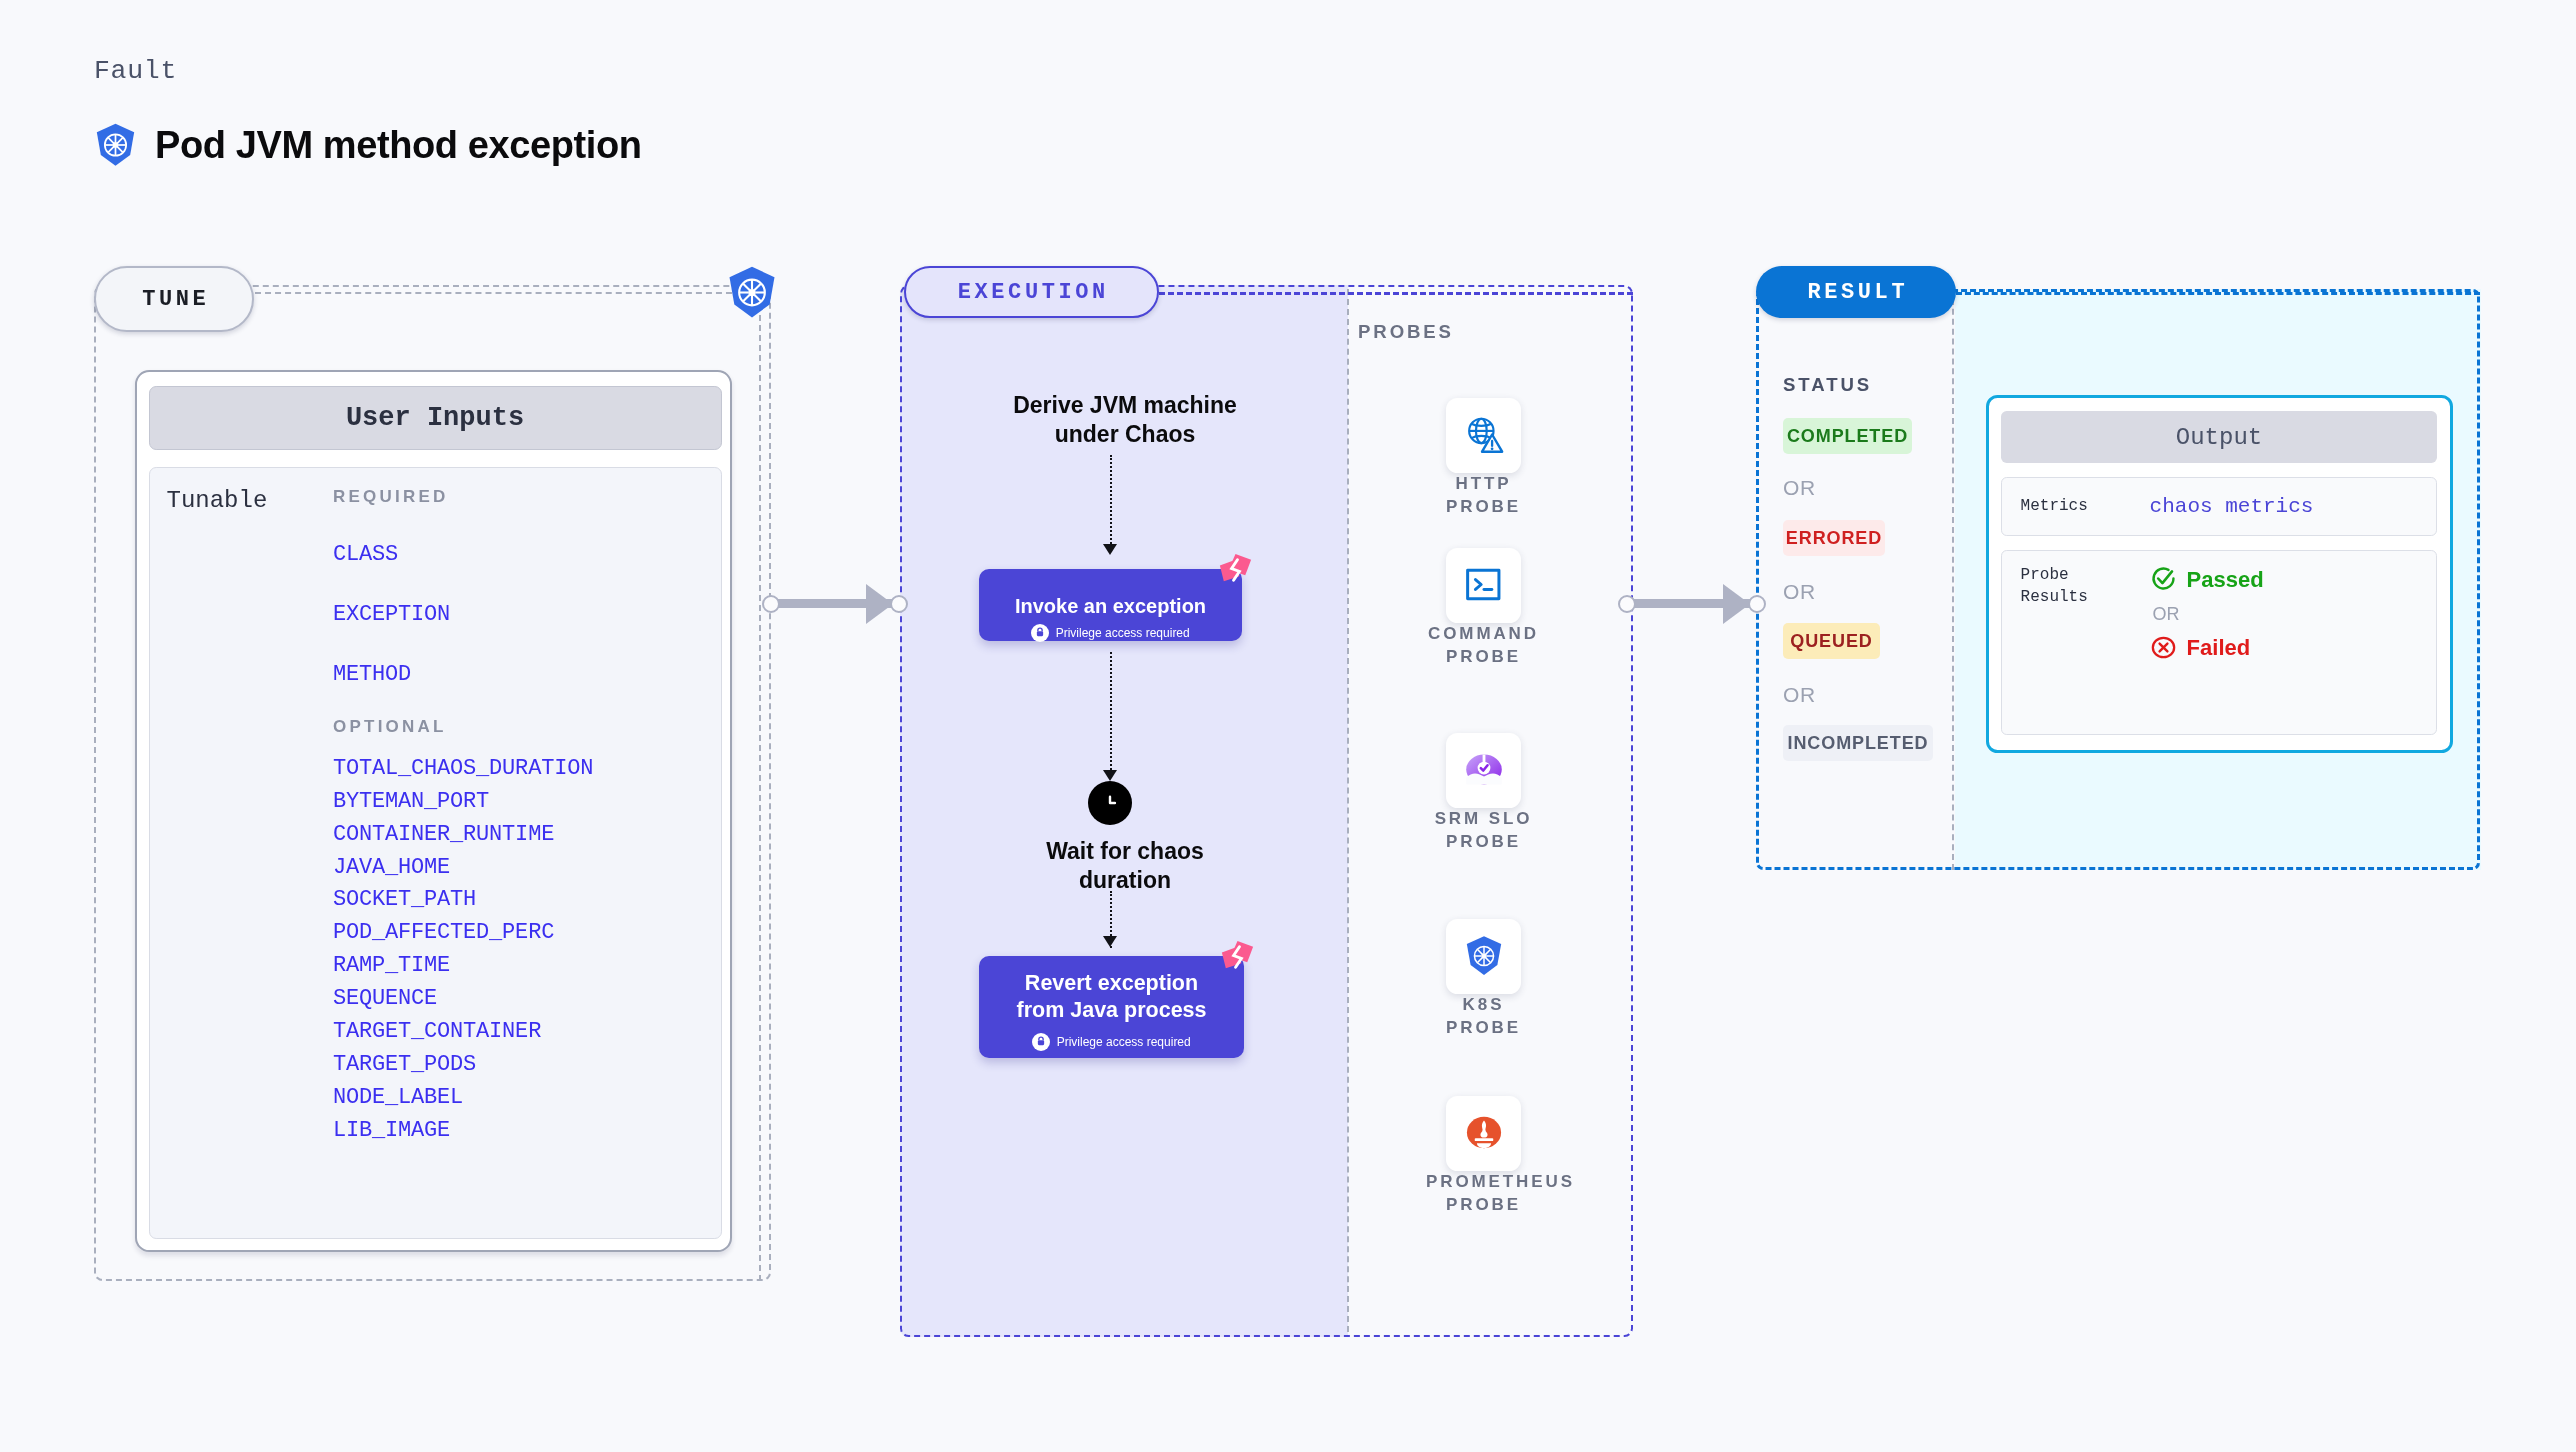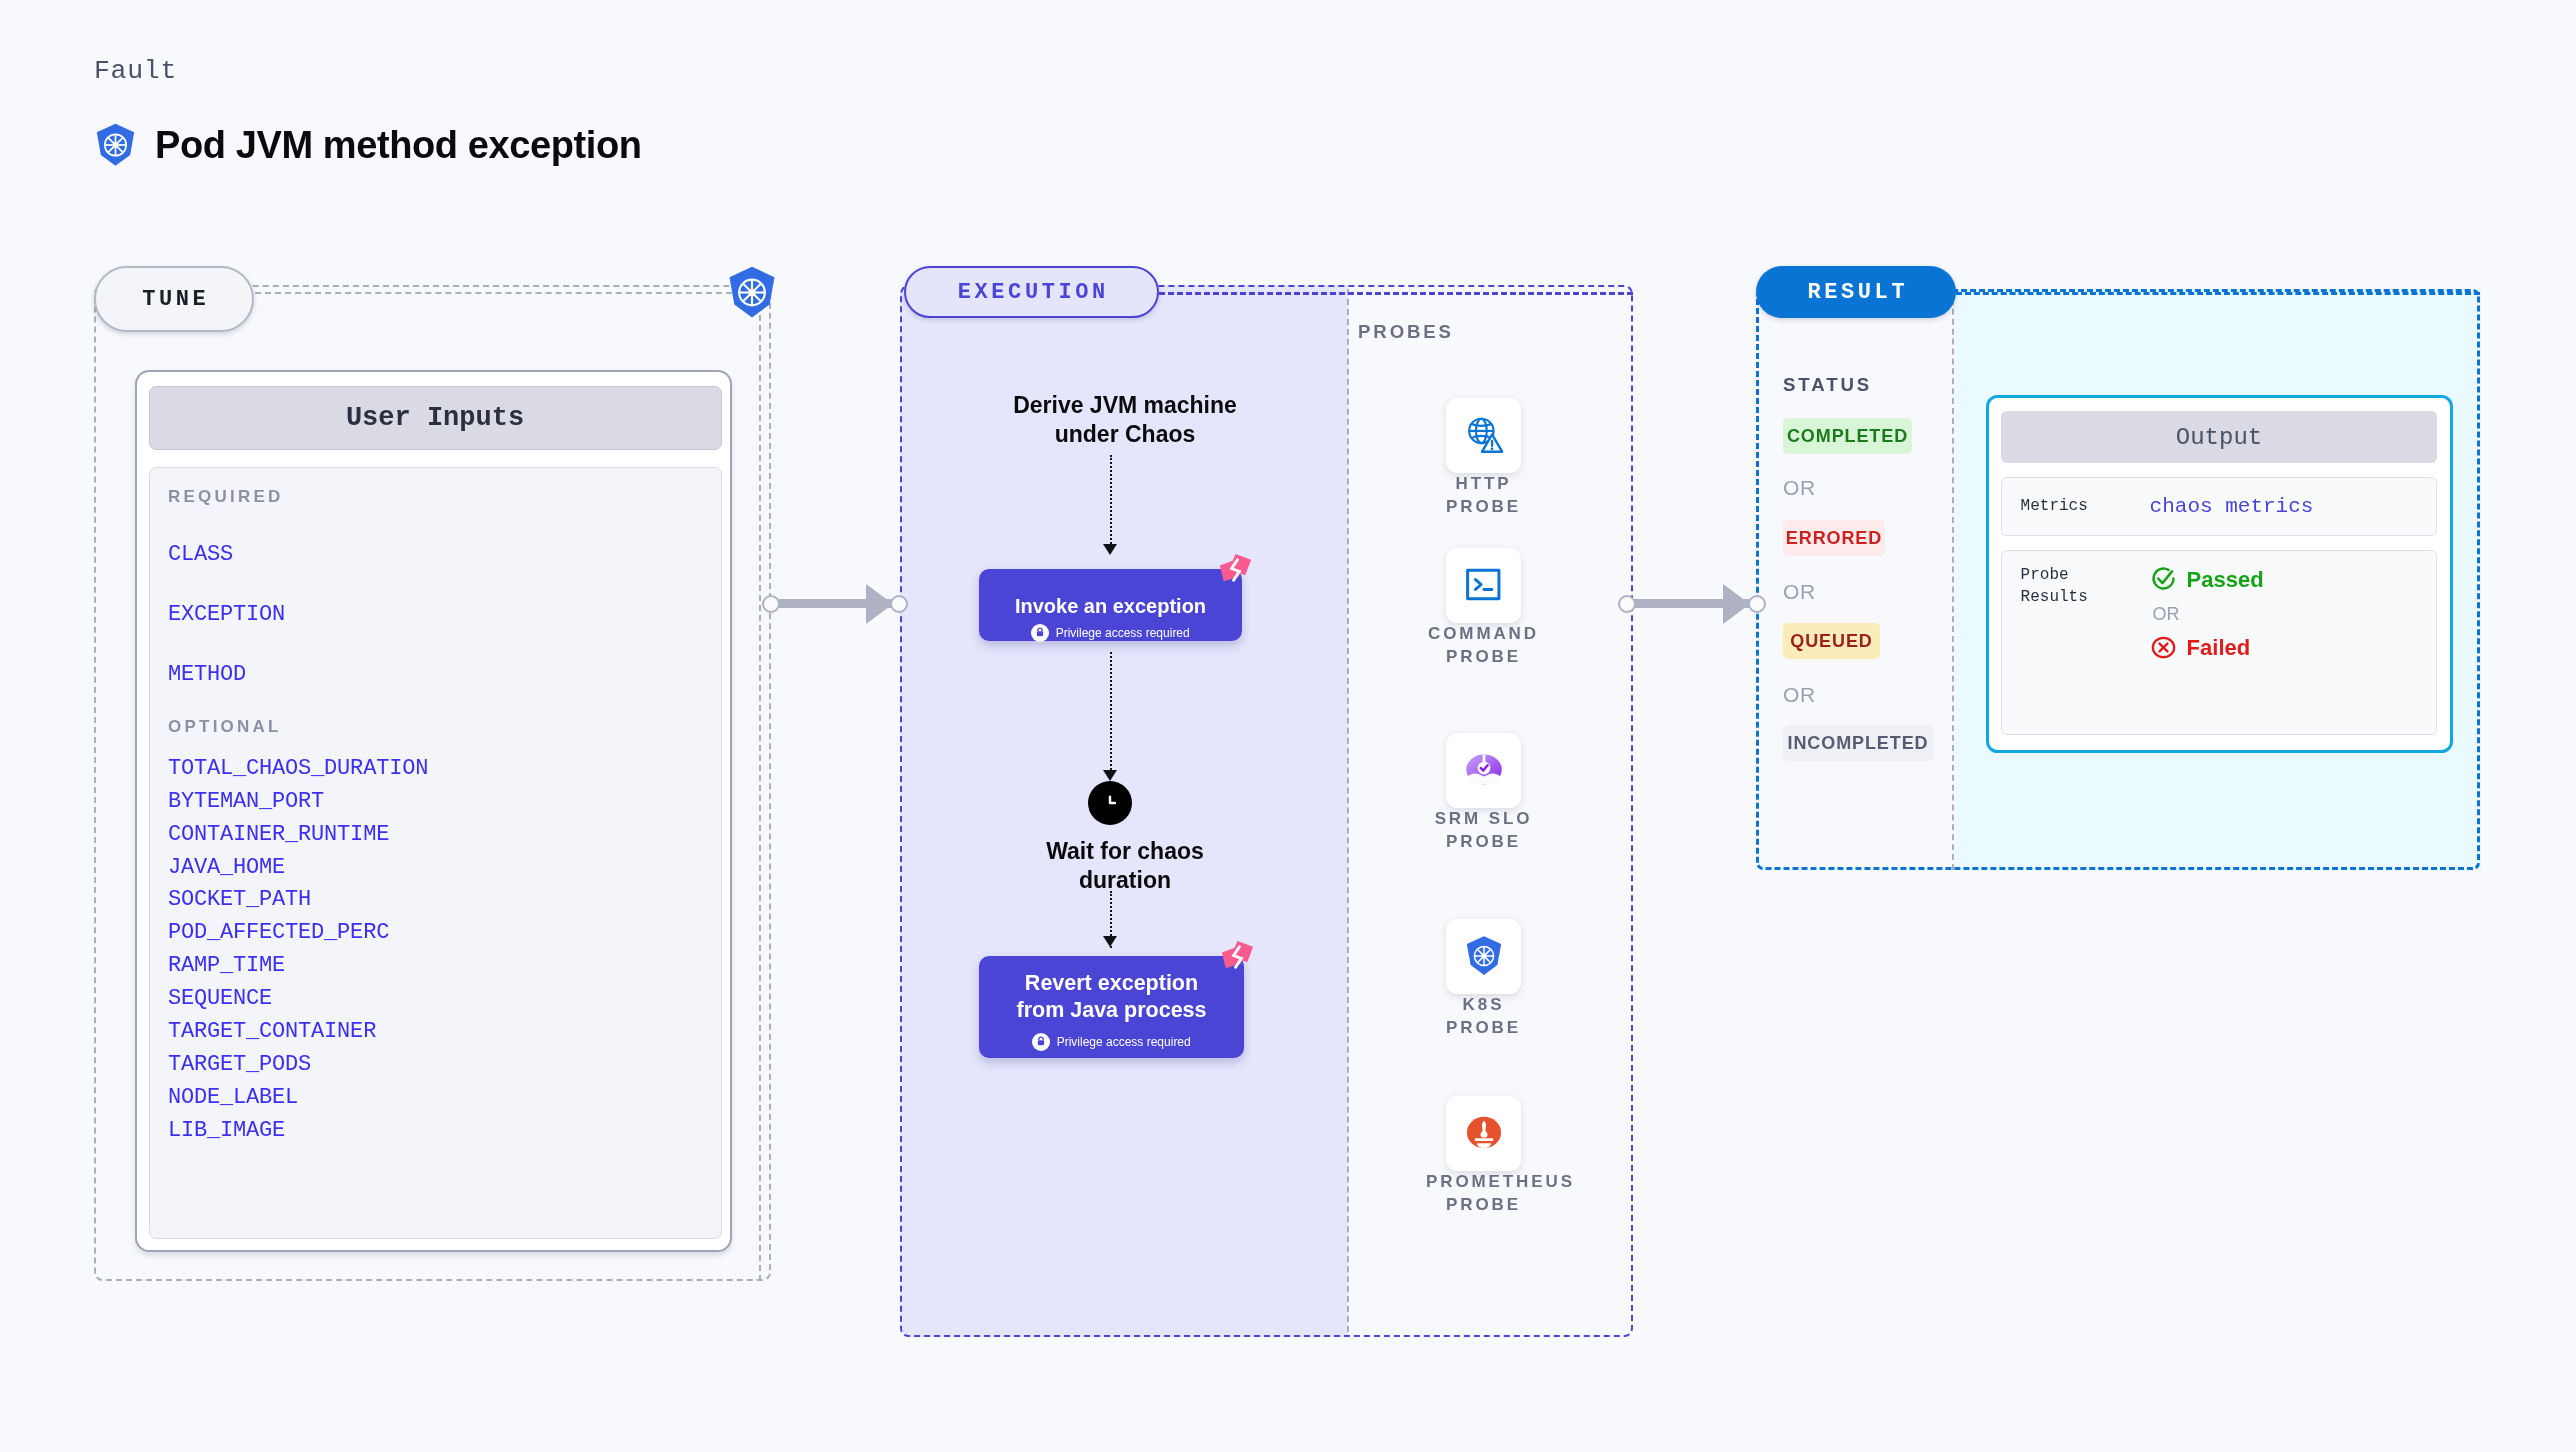--- a/index.html
+++ b/index.html
@@ -375,20 +375,21 @@
   </svg>
 </div>
 
 <div id="badge-tune" class="stage-badge">TUNE</div>
 <div id="badge-exec" class="stage-badge">EXECUTION</div>
 <div id="badge-result" class="stage-badge">RESULT</div>
 
 <div id="card-inputs">
   <div id="inputs-header">User Inputs</div>
   <div id="inputs-body">
+    <div id="tunable-label">Tunable</div>
     <div id="param-col">
       <div class="sec-label">REQUIRED</div>
       <div id="req-list">
         <div class="param">CLASS</div>
         <div class="param">EXCEPTION</div>
         <div class="param">METHOD</div>
       </div>
       <div id="opt-label" class="sec-label">OPTIONAL</div>
       <div id="opt-list">
         <div class="param">TOTAL_CHAOS_DURATION</div>

